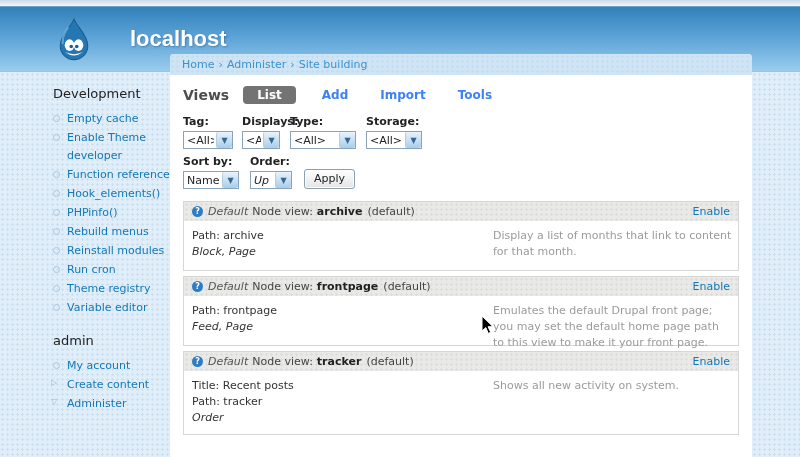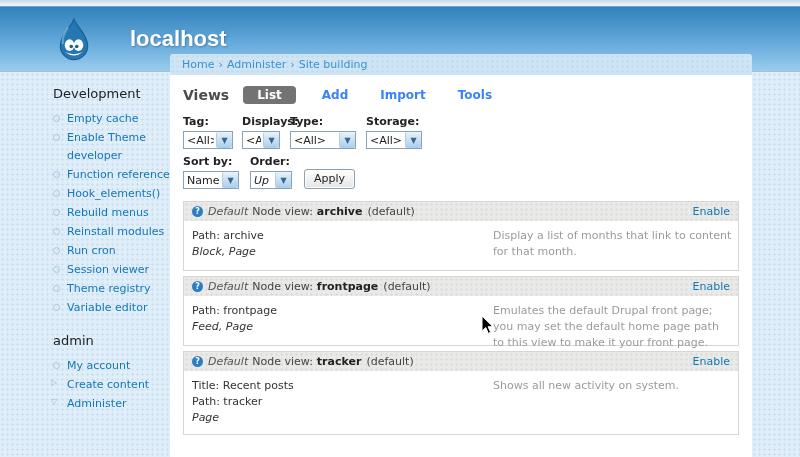--- a/index.html
+++ b/index.html
@@ -121,33 +121,33 @@
           <li>
     <span class="blt circle"></span>
     <a>Function reference</a>
   </li>
           <li>
     <span class="blt circle"></span>
     <a>Hook_elements()</a>
   </li>
           <li>
     <span class="blt circle"></span>
+    <a>PHPinfo()</a>
+  </li>
+          <li>
+    <span class="blt circle"></span>
     <a>Rebuild menus</a>
   </li>
           <li>
     <span class="blt circle"></span>
     <a>Reinstall modules</a>
   </li>
           <li>
     <span class="blt circle"></span>
     <a>Run cron</a>
-  </li>
-          <li>
-    <span class="blt circle"></span>
-    <a>Session viewer</a>
   </li>
           <li>
     <span class="blt circle"></span>
     <a>Theme registry</a>
   </li>
           <li>
     <span class="blt circle"></span>
     <a>Variable editor</a>
   </li>
         </ul>
@@ -271,21 +271,21 @@
       <span class="dflt">Default</span>
       <span class="kind">Node view:</span>
       <b class="vname">tracker</b>
       <span class="suffix">(default)</span>
       <a class="enable">Enable</a>
     </div>
     <div class="row-body">
       <div class="meta">
                 <div>Title: Recent posts</div>
                 <div>Path: tracker</div>
-                <div class="displays">Page</div>
+                <div class="displays">Order</div>
               </div>
       <div class="desc">Shows all new activity on system.</div>
     </div>
   </div>
         </div>
 
     </div>
   </div>
 
   <svg class="cursor" width="14" height="20" viewBox="0 0 14 20">

